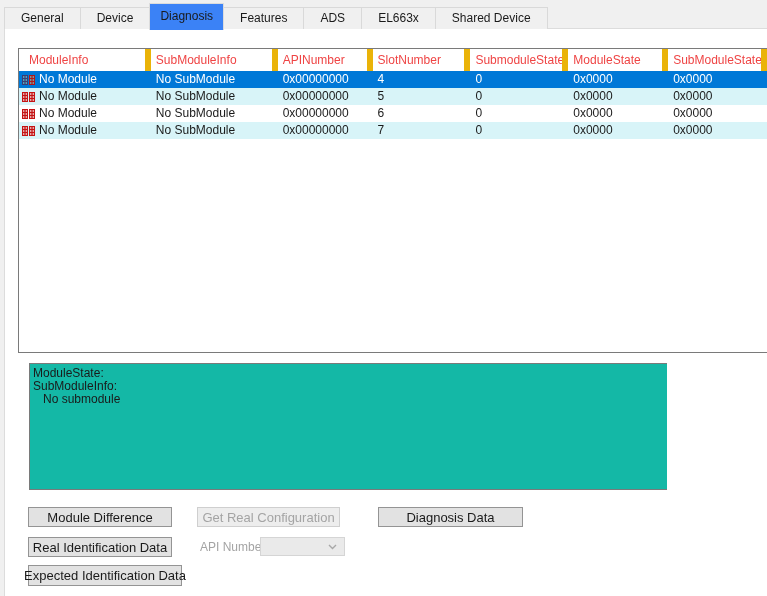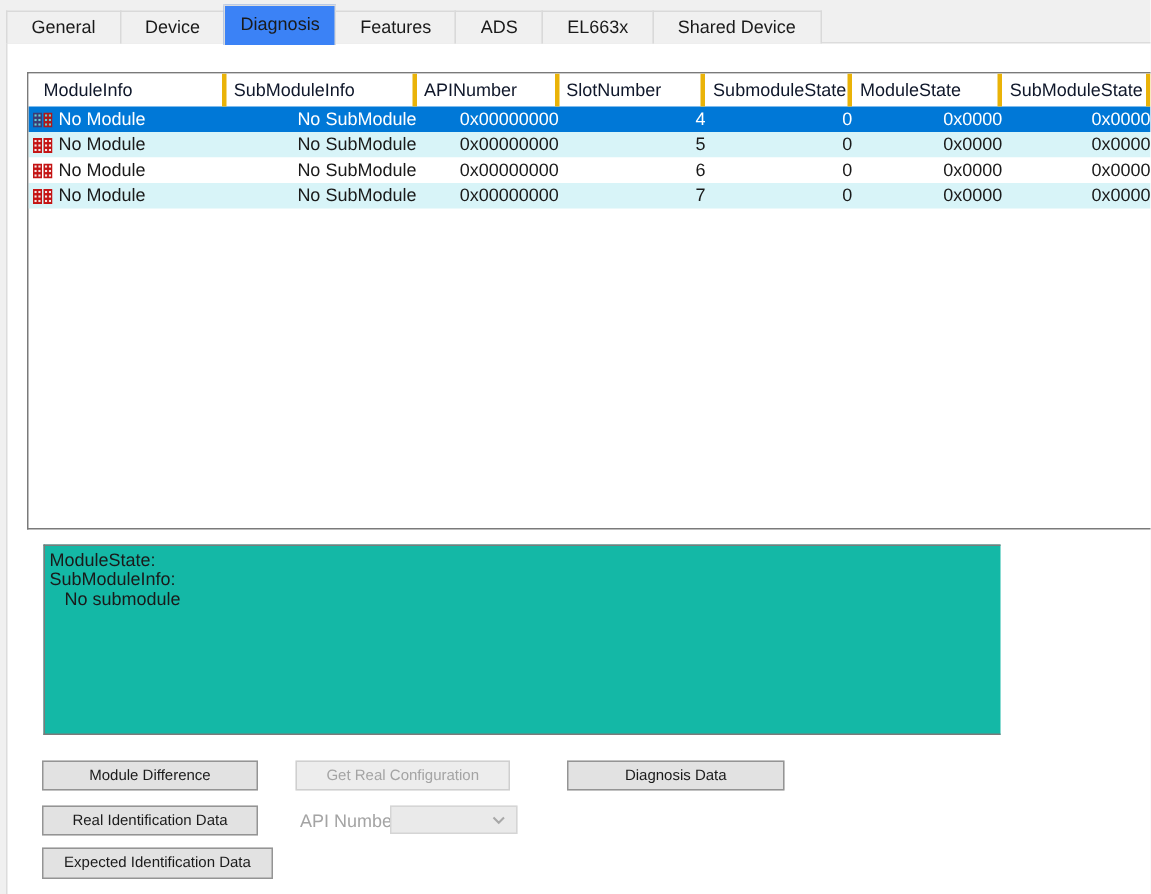--- a/index.html
+++ b/index.html
@@ -48,35 +48,35 @@
   .lv{
     position:absolute;left:18px;top:48px;width:749px;height:305px;
     background:#FFFFFF;
     border:1px solid #7A7A7A;border-right:none;
     box-sizing:border-box;
     overflow:hidden;
   }
   .lv-head{display:flex;height:22px;background:#FFFFFF;}
   .hc{
     box-sizing:border-box;
-    border-right:3px solid #eab308;
+    border-right:6px solid #eab308;
     line-height:22px;
     padding-left:5px;
     white-space:nowrap;overflow:hidden;
-    color:#0f172a;
+    color:#ef4444;
   }
   .hc.h0{padding-left:10px;}
   .trow{display:flex;height:17px;background:#FFFFFF;cursor:default;}
   .trow.alt{background:#D8F4F8;}
   .trow.sel{background:#0078D7;color:#FFFFFF;}
   .c{
     box-sizing:border-box;
     line-height:17px;
     padding-left:5px;
-    white-space:nowrap;overflow:hidden;text-align:right;
+    white-space:nowrap;overflow:hidden;
   }
   .c.c0{padding-left:0;display:flex;align-items:center;}
   .mod-icon{margin-left:3px;margin-right:4px;flex:0 0 auto;}
   .tl{color:#C41414;}
   .tr{color:#C41414;}
   .trow .mod-icon{--dot:#F6E7E7;}
   .trow.sel .tl{color:#3C3C74;}
   .trow.sel .tr{color:#B01818;}
   .trow.sel .mod-icon{--dot:#63CFD4;}
   .w0{width:132px;} .w1{width:127px;} .w2{width:95px;} .w3{width:98px;}
@@ -90,21 +90,21 @@
     padding:3px 0 0 3px;
   }
   .stline{white-space:pre;line-height:13px;}
   
   .btn{
     position:absolute;
     box-sizing:border-box;
     background:#E2E2E2;
     border:1px solid #949494;
     font-family:"Liberation Sans", sans-serif;
-    font-size:10px;color:#1A1A1A;
+    font-size:13px;color:#1A1A1A;
     display:flex;align-items:center;justify-content:center;
     white-space:nowrap;
     cursor:default;
     padding:0;
   }
   .btn.disabled{
     background:#EDEDED;
     border-color:#CFCFCF;
     color:#A4A4A4;
   }

